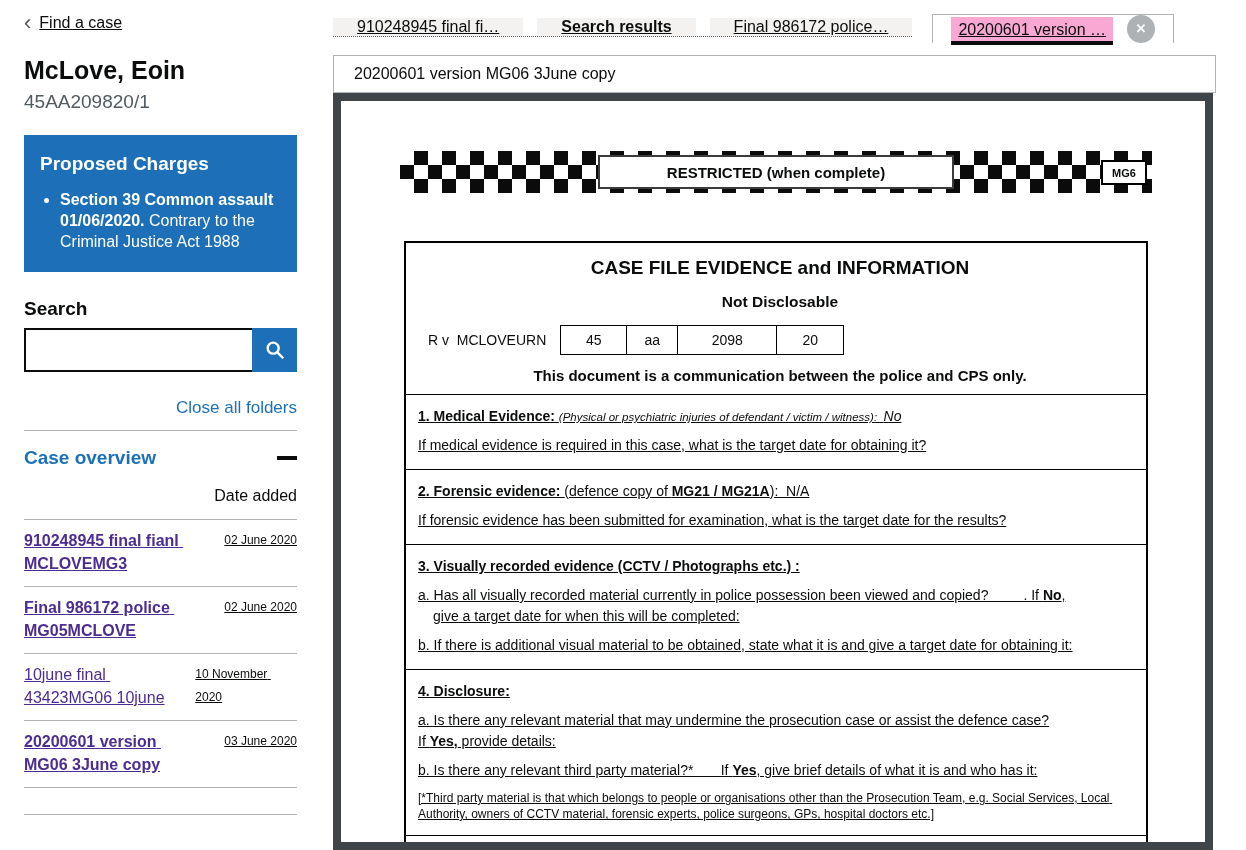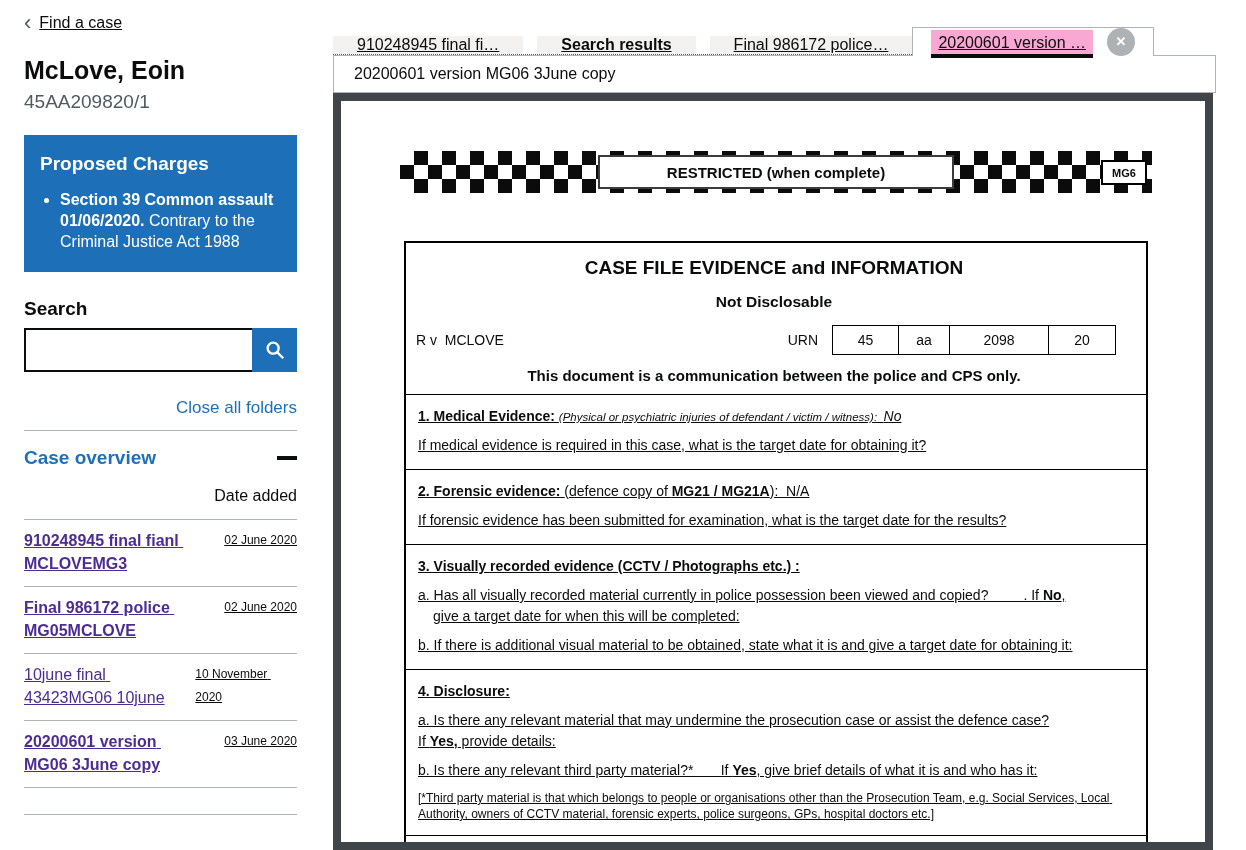--- a/index.html
+++ b/index.html
@@ -35,21 +35,21 @@
   .minus { display:inline-block; width:20px; height:4px; background:#0b0c0c; cursor:pointer; }
   .date-added-label { text-align:right; font-size:16px; padding:8px 0 14px; }
   .doc-row { display:flex; justify-content:space-between; padding:9px 0 11px; }
   .doc-link { display:block; width:172px; font-size:16px; font-weight:bold; color:#4c2c92;
     text-decoration:underline; line-height:23px; cursor:pointer; }
   .doc-link.normal { font-weight:normal; }
   .doc-date { font-size:12px; line-height:23px;text-decoration:underline; }
 
   
   .main { position:absolute; left:333px; top:0; width:913px; }
-  .tabbar { display:flex; height:55px; align-items:flex-end; }
+  .tabbar { display:flex; height:55px; align-items:center;gap:20px; }
   .tabs-inactive { display:flex; border-bottom:1px dotted #505a5f; }
   .tab { background:#f3f2f1; display:flex; align-items:center; padding:0 24px;
     margin-right:14px; cursor:pointer; }
   .tab:last-child { margin-right:0; }
   .tab-label { font-size:16px; text-decoration:underline; color:#0b0c0c; }
   .tab-label.bold { font-weight:bold; }
   .tab.active { background:#fff; border:1px solid #b1b4b6; border-bottom:none;
     margin:0 0 -1px 0; padding:0 18px; gap:14px; position:relative; z-index:2; }
   .tab-label.hl { background:#f9a8d4; padding:4px 7px 2px; box-shadow:0 4px 0 #0b0c0c;
     text-decoration:underline; }
@@ -69,24 +69,24 @@
   .restricted-box { position:absolute; left:50%; top:4px; transform:translateX(-50%);
     width:356px; height:34px; background:#fff; border:2px solid #3c3c3c;
     display:flex; align-items:center; justify-content:center;
     font-weight:bold; font-size:15px; }
   .mg6-box { position:absolute; right:5px; top:9px; width:46px; height:25px; background:#fff;
     border:2px solid #000; display:flex; align-items:center; justify-content:center;
     font-weight:bold; font-size:11px; }
 
   
   .ftable { margin-left:4px; width:744px; border:2px solid #000; font-size:14px; }
-  .fhead { padding:14px 14px 10px 10px; }
+  .fhead { padding:14px 14px 10px 10px;margin-left:12px; }
   .ftitle { text-align:center; font-weight:bold; font-size:19px; margin-bottom:14px; }
   .fsub { text-align:center; font-weight:bold; font-size:15.5px; margin-bottom:14px; }
-  .frv-row { display:flex; justify-content:space-between; align-items:center; margin-bottom:12px; }
+  .frv-row { display:flex; justify-content:flex-start; align-items:center; margin-bottom:12px; }
   .urn-group { display:flex; align-items:center; }
   .urn-label { margin-right:14px; }
   .urn-cells { display:flex; margin-right:16px; }
   .urn-cell { height:30px; border:1px solid #000; margin-left:-1px; display:flex;
     align-items:center; justify-content:center; }
   .urn-cell:first-child { margin-left:0; }
   .w1{width:67px;} .w2{width:52px;} .w3{width:100px;} .w4{width:68px;}
   .fcomm { text-align:center; font-weight:bold; font-size:15px; }
   .frow { border-top:1px solid #000; padding:11px 12px 13px 12px; line-height:1.5;text-decoration:underline; }
   .frow p { margin-top:8px; }

